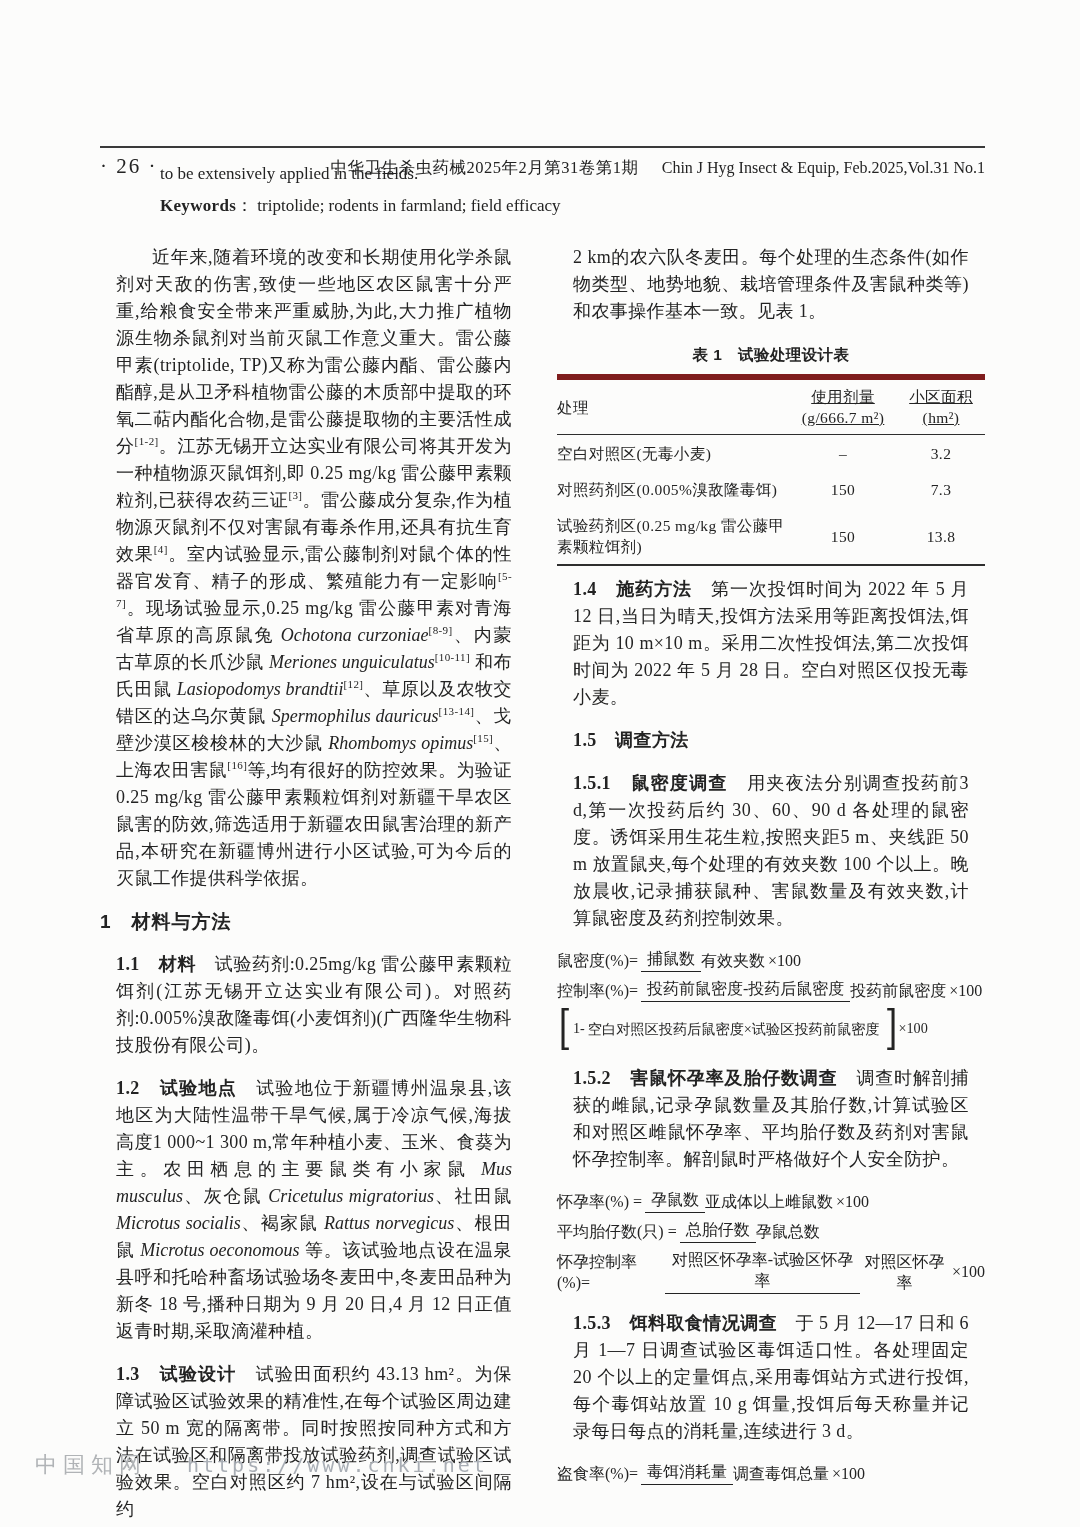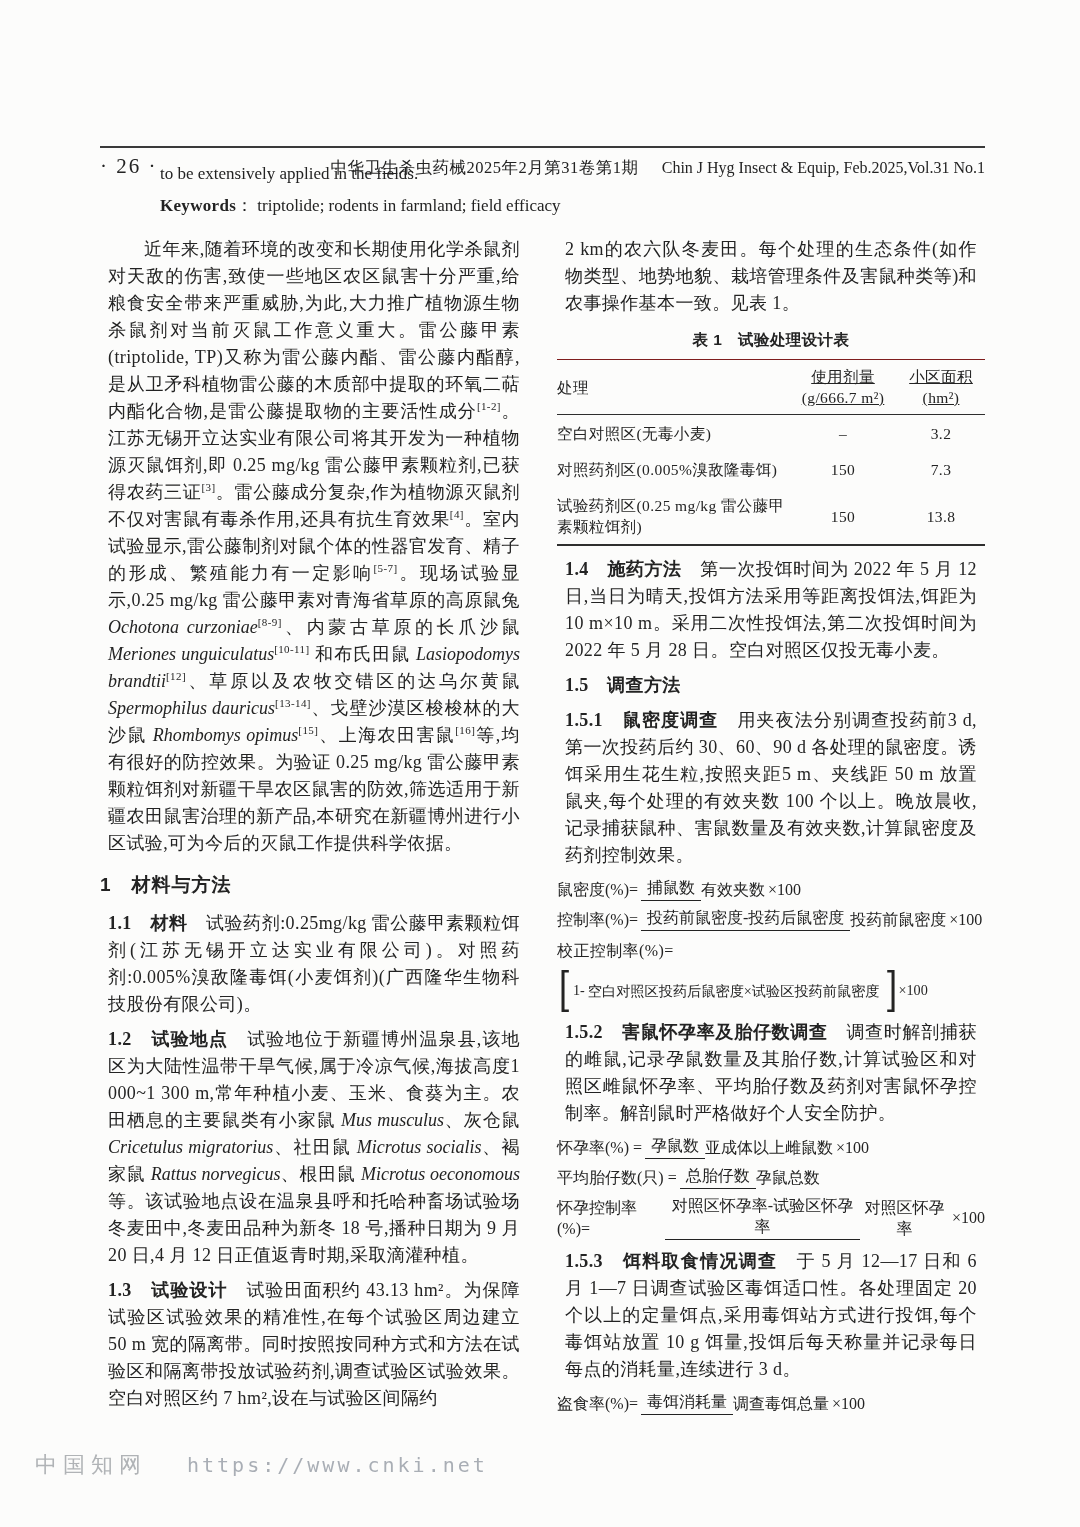--- a/index.html
+++ b/index.html
@@ -13,32 +13,32 @@
   .jt-en{font-size:16px;}
   .header-rule{position:absolute;left:100px;right:95px;top:146px;height:2px;background:#3a3a3a;}
   
   .front{position:absolute;left:160px;top:158px;width:680px;font-size:17px;line-height:32px;}
   .kw-label{letter-spacing:0.3px;}
   
   .col{position:absolute;top:228px;width:428px;font-size:18px;line-height:27px;
        text-align:justify;letter-spacing:0.4px;}
   .col.left{left:100px;}
   .col.right{left:557px;}
-  .para{margin:8px;}
+  .para{margin:16px;}
   .para.indent{text-indent:2em;}
   .para i{font-style:italic;letter-spacing:0;}
   sup{font-size:11px;line-height:0;}
   .run-head{font-weight:700;}
   .sec1{font-family:"Liberation Sans","DejaVu Sans",sans-serif;font-size:19px;
         font-weight:700;margin:14px 0 12px 0;letter-spacing:1px;text-align:left;}
   
   .tb-caption{font-family:"Liberation Sans","DejaVu Sans",sans-serif;font-weight:700;
               font-size:15.5px;text-align:center;margin:9px 0 6px 0;}
   table.tb{width:100%;border-collapse:collapse;font-size:15.5px;line-height:21px;
-           border-top:1px solid #7f1d1d;border-bottom:2px solid #2e2e2e;text-align:left;}
+           border-top:6px solid #7f1d1d;border-bottom:2px solid #2e2e2e;text-align:left;}
   table.tb thead tr{border-bottom:1.2px solid #2e2e2e;}
   table.tb th{font-weight:400;padding:6px 0;vertical-align:middle;}
   table.tb th .thl{display:block;text-align:center;text-decoration:underline;}
   table.tb th.t-left{text-align:left;}
   table.tb td{padding:8px 0 7px 0;}
   td.c-dose,th.c-dose{width:108px;text-align:center;}
   td.c-area,th.c-area{width:88px;text-align:center;}
   
   .formula{display:flex;align-items:center;margin:6px 0;font-size:16px;line-height:21px;
            letter-spacing:0;text-align:left;}
@@ -132,21 +132,20 @@
 
     <div class="formula">
       <span>控制率(%)=</span>
       <span class="frac">
           <span class="num">投药前鼠密度-投药后鼠密度</span>
           <span class="den">投药前鼠密度</span>
         </span>
       <span>×100</span>
     </div>
 
-    <div class="fx-label">校正控制率(%)=</div>
     <div class="formula small">
       <span class="bracket">[</span>
       <span>1-</span>
       <span class="frac">
           <span class="den">空白对照区投药后鼠密度×试验区投药前鼠密度</span>
         </span>
       <span class="bracket">]</span>
       <span>×100</span>
     </div>
 

